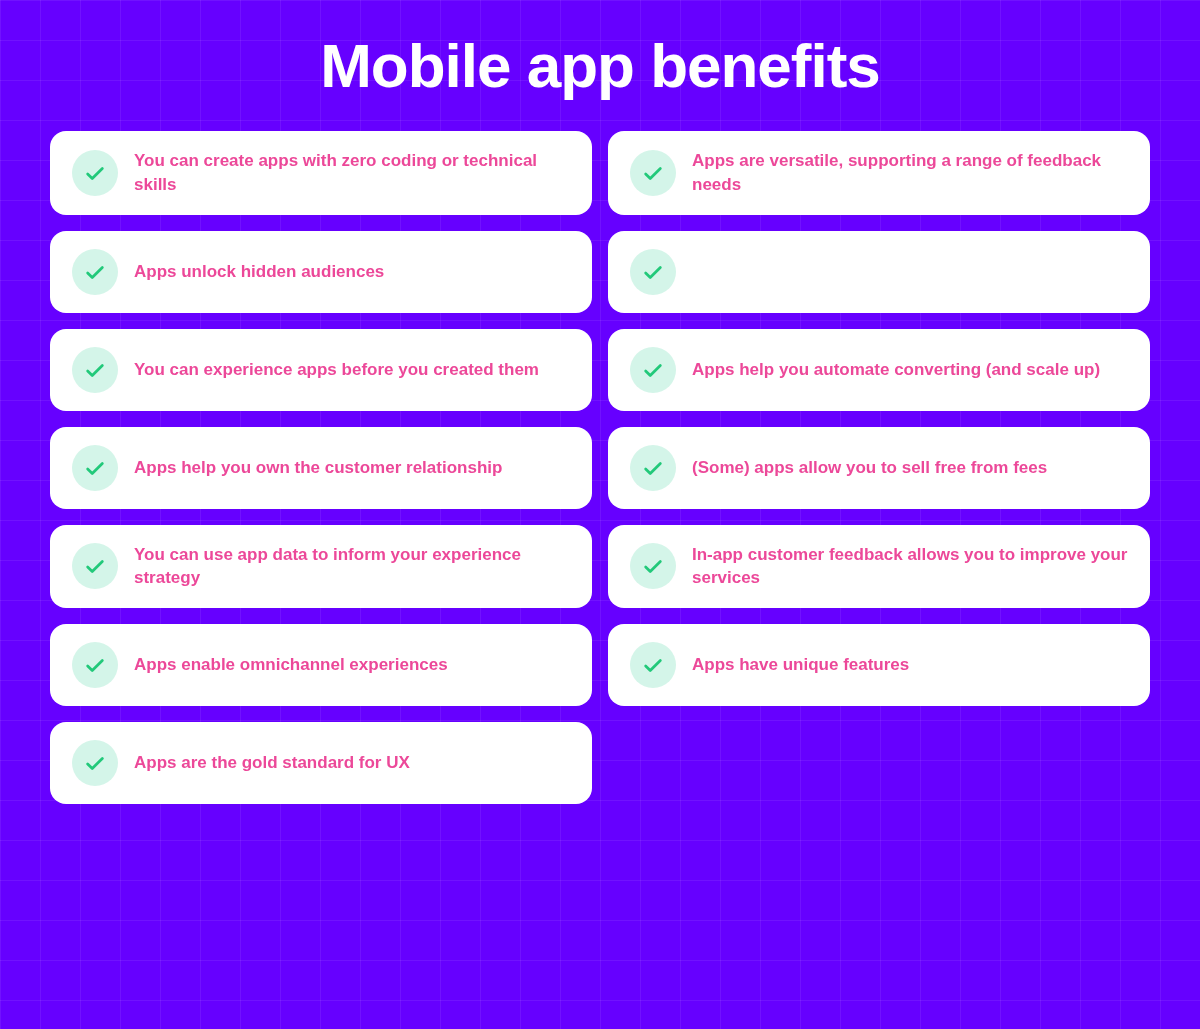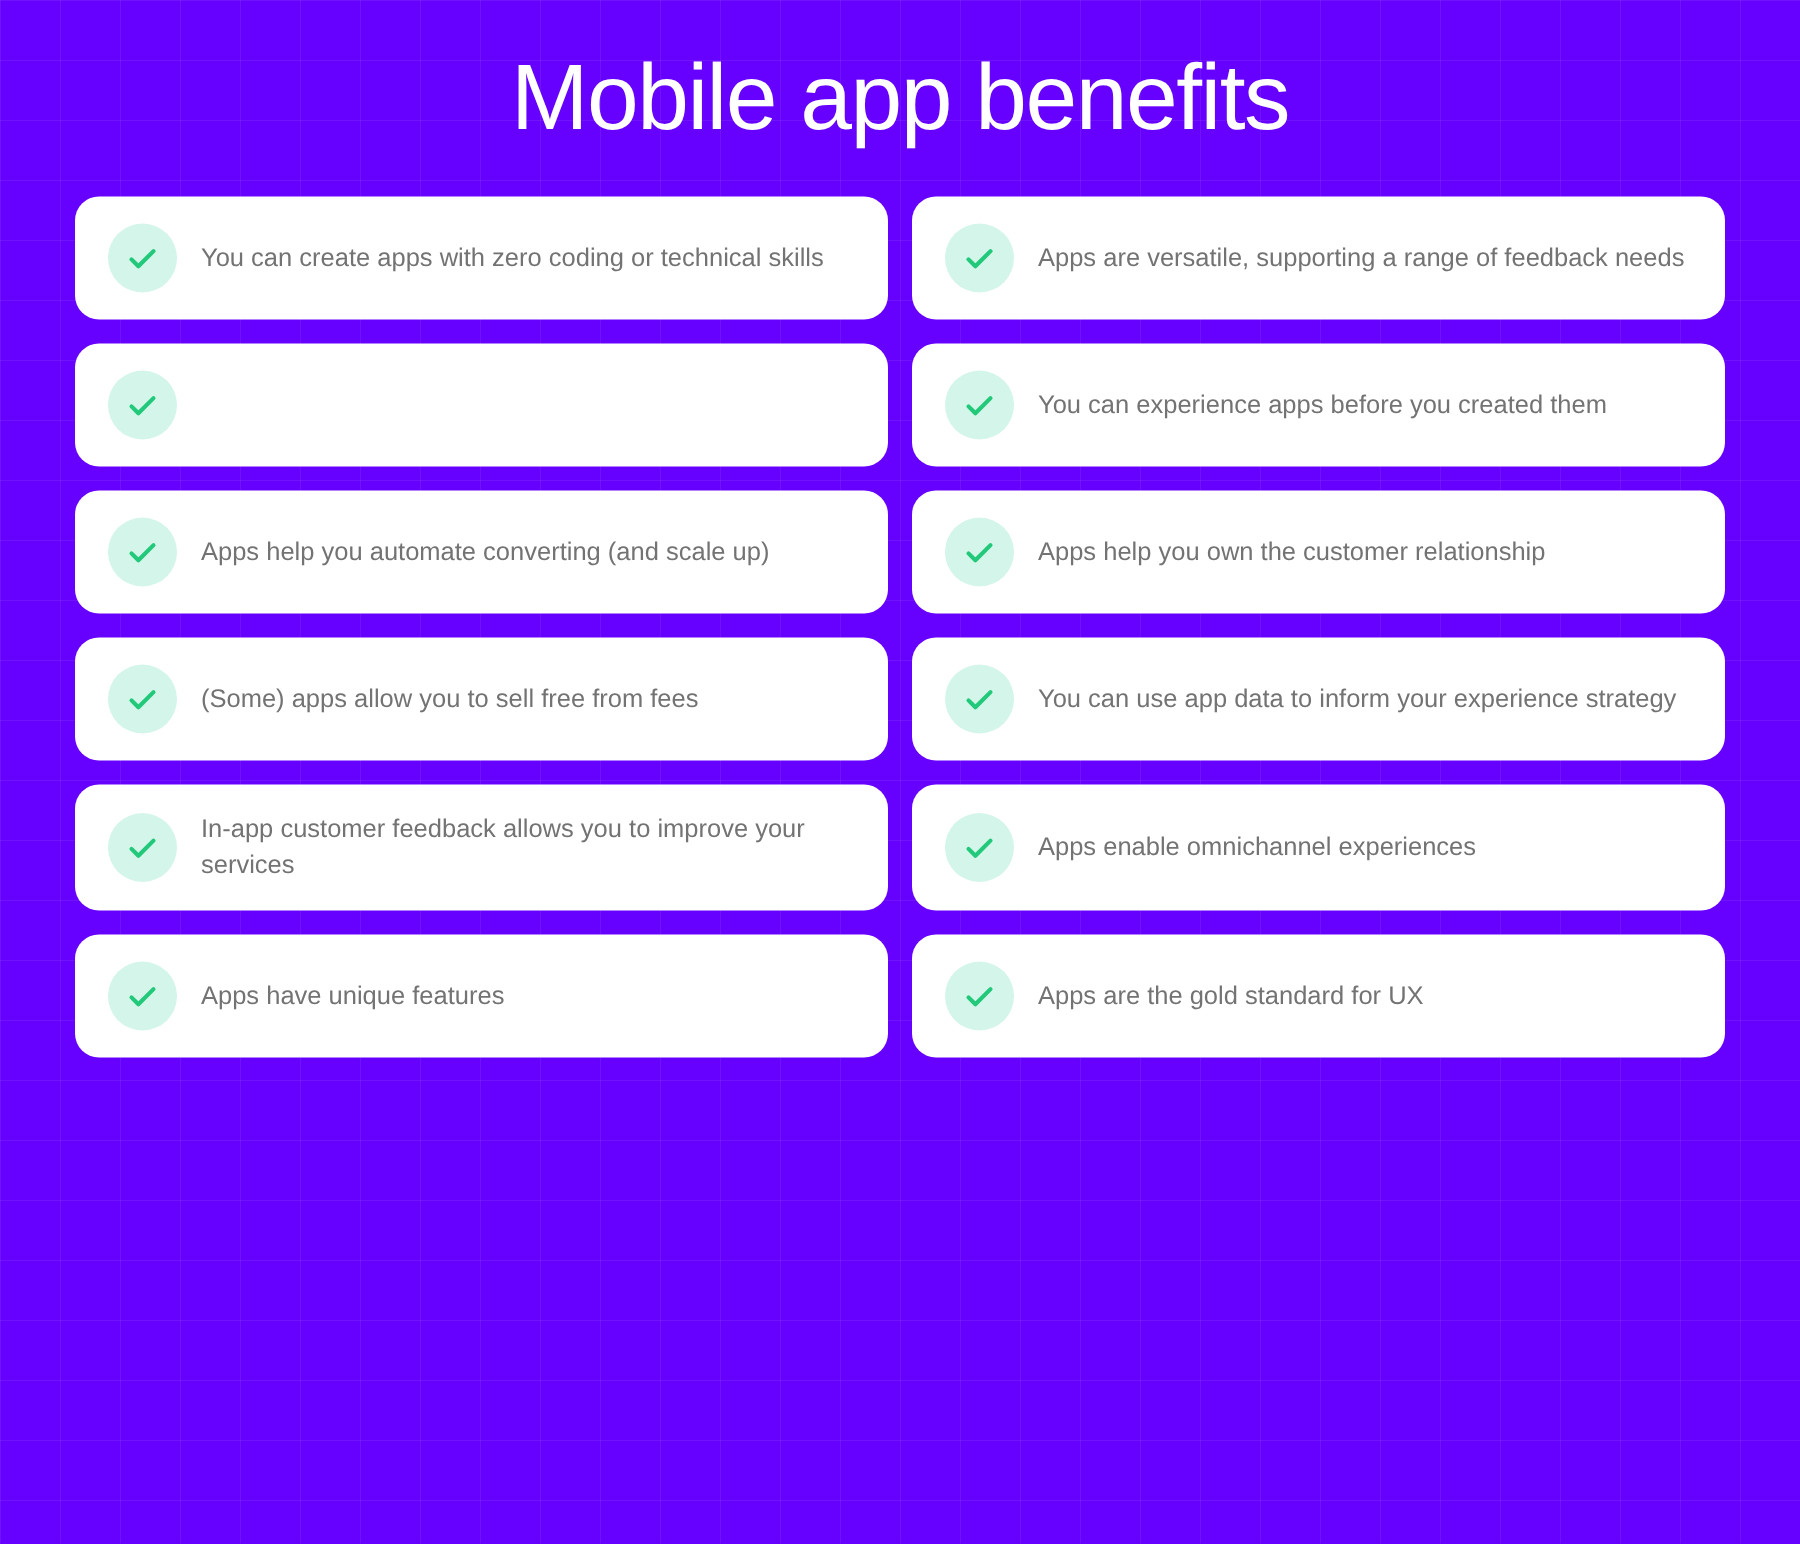--- a/index.html
+++ b/index.html
@@ -20,21 +20,21 @@
       display: flex;
       flex-direction: column;
       align-items: center;
       padding: 30px 50px 30px 50px;
       overflow: hidden;
     }
 
     .title {
       color: #ffffff;
       font-size: 62px;
-      font-weight: 400;
+      font-weight: 700;
       text-align: right;
       margin-bottom: 30px;
       letter-spacing: -1px;
     }
 
     .grid {
       display: grid;
       grid-template-columns: 1fr 1fr;
       gap: 16px;
       width: 100%;
@@ -62,22 +62,22 @@
       justify-content: center;
     }
 
     .check-circle svg {
       width: 22px;
       height: 22px;
     }
 
     .card-text {
       font-size: 17px;
-      font-weight: 400;
-      color: #737373;
+      font-weight: 700;
+      color: #ec4899;
       line-height: 1.4;
     }
   </style>
 </head>
 <body>
 
 <h1 class="title">Mobile app benefits</h1>
 
 <div class="grid" id="benefits-grid">
 <div class="card">
@@ -88,20 +88,28 @@
       </div>
       <span class="card-text">You can create apps with zero coding or technical skills</span>
     </div>
     <div class="card">
       <div class="check-circle">
         <svg viewBox="0 0 24 24" fill="none" xmlns="http://www.w3.org/2000/svg">
       <polyline points="4,13 9,18 20,7" stroke="#22c97a" stroke-width="3" stroke-linecap="round" stroke-linejoin="round"></polyline>
     </svg>
       </div>
       <span class="card-text">Apps are versatile, supporting a range of feedback needs</span>
+    </div>
+    <div class="card">
+      <div class="check-circle">
+        <svg viewBox="0 0 24 24" fill="none" xmlns="http://www.w3.org/2000/svg">
+      <polyline points="4,13 9,18 20,7" stroke="#22c97a" stroke-width="3" stroke-linecap="round" stroke-linejoin="round"></polyline>
+    </svg>
+      </div>
+      <span class="card-text">Apps unlock hidden audiences</span>
     </div>
     <div class="card">
       <div class="check-circle">
         <svg viewBox="0 0 24 24" fill="none" xmlns="http://www.w3.org/2000/svg">
       <polyline points="4,13 9,18 20,7" stroke="#22c97a" stroke-width="3" stroke-linecap="round" stroke-linejoin="round"></polyline>
     </svg>
       </div>
     </div>
     <div class="card">
       <div class="check-circle">

